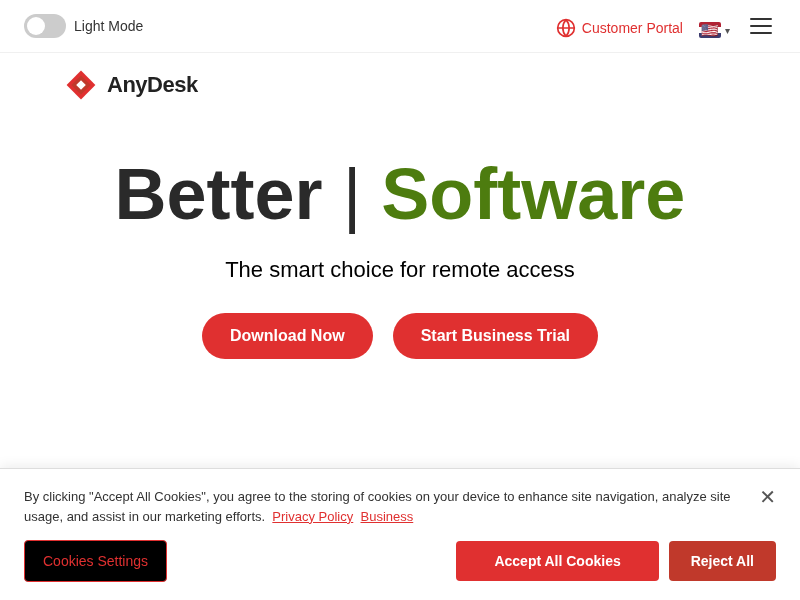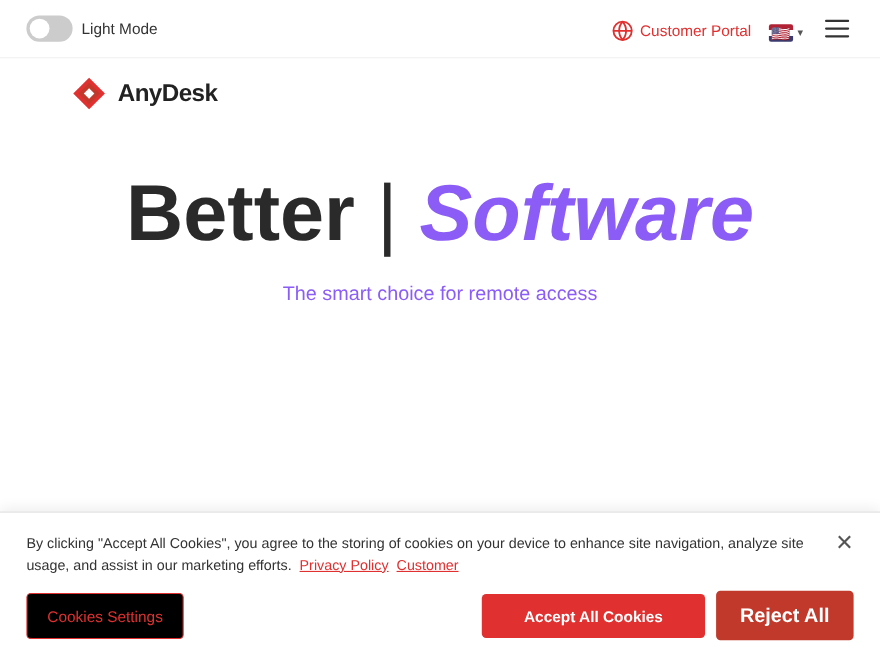--- a/index.html
+++ b/index.html
@@ -165,27 +165,26 @@
     .hero-headline .black {
       color: #2a2a2a;
     }
 
     .hero-headline .separator {
       color: #2a2a2a;
       font-weight: 300;
     }
 
     .hero-headline .red {
-      color: #8b5cf6;
-      font-style: italic;
+      color: #4d7c0f;
     }
 
     .hero-tagline {
-      font-size: 18px;
-      color: #8b5cf6;
+      font-size: 22px;
+      color: #000000;
       margin-bottom: 30px;
     }
 
     .hero-buttons {
       display: flex;
       align-items: center;
       justify-content: center;
       gap: 20px;
     }
 
@@ -284,21 +283,21 @@
       font-weight: 600;
       cursor: pointer;
     }
 
     .btn-cookie-reject {
       background: #c0392b;
       color: #fff;
       border: none;
       border-radius: 4px;
       padding: 12px 22px;
-      font-size: 18px;
+      font-size: 14px;
       font-weight: 600;
       cursor: pointer;
     }
 
     .spacer { flex: 1; }
 
     .cookie-btn-group {
       display: flex;
       align-items: center;
       gap: 10px;
@@ -342,28 +341,32 @@
     <polygon points="20,14 26,20 20,26 14,20" fill="#fff"></polygon>
   </svg>
   <span class="logo-text">AnyDesk</span>
 </div>
 
 <div class="hero">
   <div class="hero-headline">
     <span class="black">Better <span class="separator">|</span> </span><span class="red">Software</span>
   </div>
   <p class="hero-tagline">The smart choice for remote access</p>
+  <div class="hero-buttons">
+    <button class="btn-primary">Download Now</button>
+    <button class="btn-outline">Start Business Trial</button>
+  </div>
 </div>
 
 <div class="cookie-banner">
   <div class="cookie-top">
     <p class="cookie-text">
       <span>By clicking "Accept All Cookies", you agree to the storing of cookies on your device to enhance site navigation, analyze site usage, and assist in our marketing efforts.</span>
       &nbsp;<a>Privacy Policy</a>
-      &nbsp;<a>Customer</a>
+      &nbsp;<a>Business</a>
     </p>
     <button class="cookie-close">✕</button>
   </div>
   <div class="cookie-actions">
     <button class="btn-cookie-settings">Cookies Settings</button>
     <div class="spacer"></div>
     <div class="cookie-btn-group">
       <button class="btn-cookie-accept">Accept All Cookies</button>
       <button class="btn-cookie-reject">Reject All</button>
     </div>

